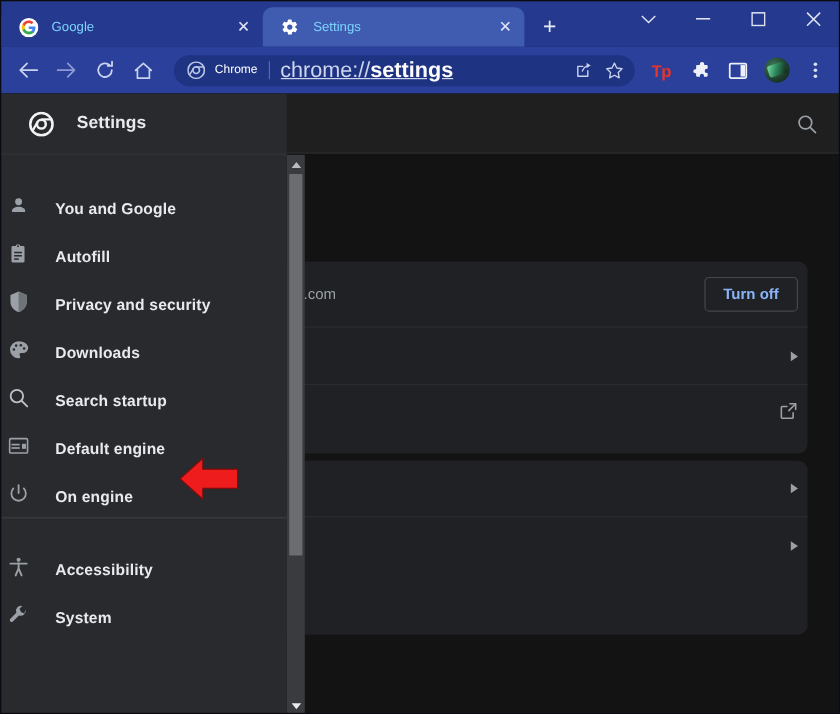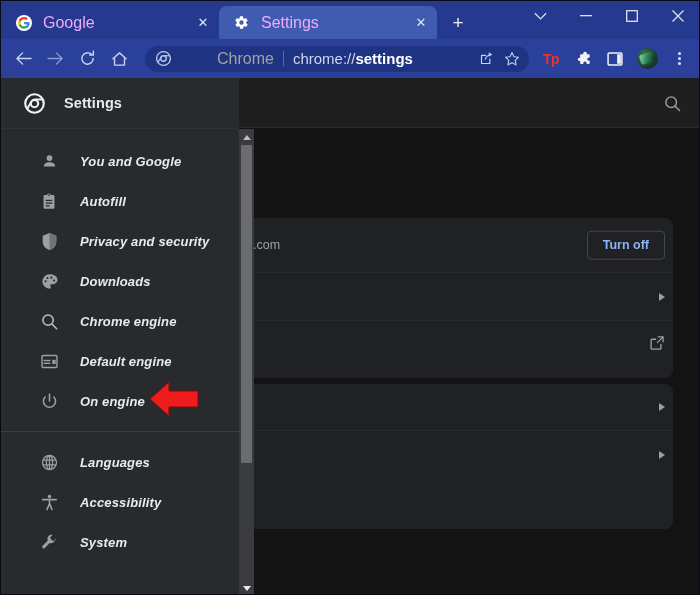--- a/index.html
+++ b/index.html
@@ -41,22 +41,22 @@
   .tab.inactive { width: 218px; background: #253a8e; }
   .tab.active { width: 218px; background: #3f5cb0; }
   .tab-favicon {
     width: 17px; height: 17px;
     flex: 0 0 17px;
     margin-right: 11px;
     display: flex; align-items: center; justify-content: center;
   }
   .tab-title {
     flex: 1 1 auto;
-    color: #f0abfc;
-    font-size: 16px;
+    color: #7dd3fc;
+    font-size: 11px;
     white-space: nowrap;
     overflow: hidden;
     text-overflow: ellipsis;
   }
   .tab-close {
     width: 20px; height: 20px;
     flex: 0 0 20px;
     display: flex; align-items: center; justify-content: center;
     color: #dfe4f3;
     font-size: 13px;
@@ -110,38 +110,38 @@
     padding: 0 4px 0 10px;
     min-width: 0;
   }
   .omni-icon {
     width: 16px; height: 16px;
     flex: 0 0 16px;
     margin-right: 8px;
     display: flex; align-items: center; justify-content: center;
   }
   .omni-chip {
-    color: #a3a3a3;
-    font-size: 16px;
+    color: #ffffff;
+    font-size: 10px;
     white-space: nowrap;
-    margin-left: 38px;
   }
   .omni-sep {
     width: 1px; height: 15px;
     background: #5468b5;
     margin: 0 9px;
     flex: 0 0 1px;
   }
   .omni-url {
     flex: 1 1 auto;
     color: #cfd7ef;
-    font-size: 15px;
+    font-size: 18px;
     white-space: nowrap;
     overflow: hidden;
     min-width: 0;
+    text-decoration: underline;
   }
   .omni-url b { color: #ffffff; font-weight: 700; }
   .omni-actions { display: flex; align-items: center; flex: 0 0 auto; }
   .omni-act {
     width: 26px; height: 26px;
     display: flex; align-items: center; justify-content: center;
     color: #c9d2ee;
   }
   .ext-tp {
     color: #e8342b;
@@ -275,24 +275,23 @@
   .sb-list {
     position: absolute;
     left: 0; top: 51px;
     width: 238px;
     bottom: 0;
     overflow: hidden;
   }
   .sb-item {
     height: 40px;
     display: flex;
-    align-items: center;
-    padding-left: 38px;
+    align-items: flex-end;
+    padding-left: 4px;
     box-sizing: border-box;
-    font-style: italic;
   }
   .sb-icon {
     width: 20px; height: 20px;
     flex: 0 0 20px;
     margin-right: 21px;
     display: flex; align-items: center; justify-content: center;
     color: #9aa0a6;
   }
   .sb-label {
     color: #e8eaed;
@@ -596,21 +595,21 @@
           <span class="sb-label">Downloads</span>
         </div>
 
         <div class="sb-item">
           <span class="sb-icon">
             <svg width="17" height="17" viewBox="0 0 18 18">
               <circle cx="7.5" cy="7.5" r="5.5" stroke="#bdc1c6" stroke-width="1.6" fill="none"></circle>
               <path d="M11.6 11.6L16.6 16.6" stroke="#bdc1c6" stroke-width="1.6" stroke-linecap="round"></path>
             </svg>
           </span>
-          <span class="sb-label">Chrome engine</span>
+          <span class="sb-label">Search startup</span>
         </div>
 
         <div class="sb-item">
           <span class="sb-icon">
             <svg width="17" height="15" viewBox="0 0 18 16">
               <rect x="1" y="1.6" width="16" height="12.8" rx="1.2" stroke="#9aa0a6" stroke-width="1.5" fill="none"></rect>
               <rect x="2.6" y="6.2" width="7.4" height="1.5" fill="#9aa0a6"></rect>
               <rect x="2.6" y="9.2" width="7.4" height="1.5" fill="#9aa0a6"></rect>
               <rect x="12" y="6.2" width="3.6" height="4.5" fill="#9aa0a6"></rect>
             </svg>
@@ -623,30 +622,20 @@
             <svg width="17" height="17" viewBox="0 0 18 18">
               <path d="M4.4 4.3a6.4 6.4 0 1 0 9.2 0" stroke="#9aa0a6" stroke-width="1.6" fill="none" stroke-linecap="round"></path>
               <path d="M9 1.4v7" stroke="#9aa0a6" stroke-width="1.6" stroke-linecap="round"></path>
             </svg>
           </span>
           <span class="sb-label">On engine</span>
         </div>
 
         <div class="sb-divider"></div>
 
-        <div class="sb-item">
-          <span class="sb-icon">
-            <svg width="17" height="17" viewBox="0 0 18 18">
-              <circle cx="9" cy="9" r="7.4" stroke="#9aa0a6" stroke-width="1.4" fill="none"></circle>
-              <ellipse cx="9" cy="9" rx="3.3" ry="7.4" stroke="#9aa0a6" stroke-width="1.3" fill="none"></ellipse>
-              <path d="M1.9 6.4h14.2M1.9 11.6h14.2M9 1.6v14.8" stroke="#9aa0a6" stroke-width="1.3"></path>
-            </svg>
-          </span>
-          <span class="sb-label">Languages</span>
-        </div>
 
 
         <div class="sb-item">
           <span class="sb-icon">
             <svg width="17" height="17" viewBox="0 0 18 18">
               <circle cx="9" cy="2.6" r="1.8" fill="#9aa0a6"></circle>
               <path d="M1.8 6h14.4" stroke="#9aa0a6" stroke-width="1.7" stroke-linecap="round"></path>
               <path d="M9 5.6v5.2M9 10.2L6.4 16.4M9 10.2l2.6 6.2" stroke="#9aa0a6" stroke-width="1.7" stroke-linecap="round"></path>
             </svg>
           </span>

